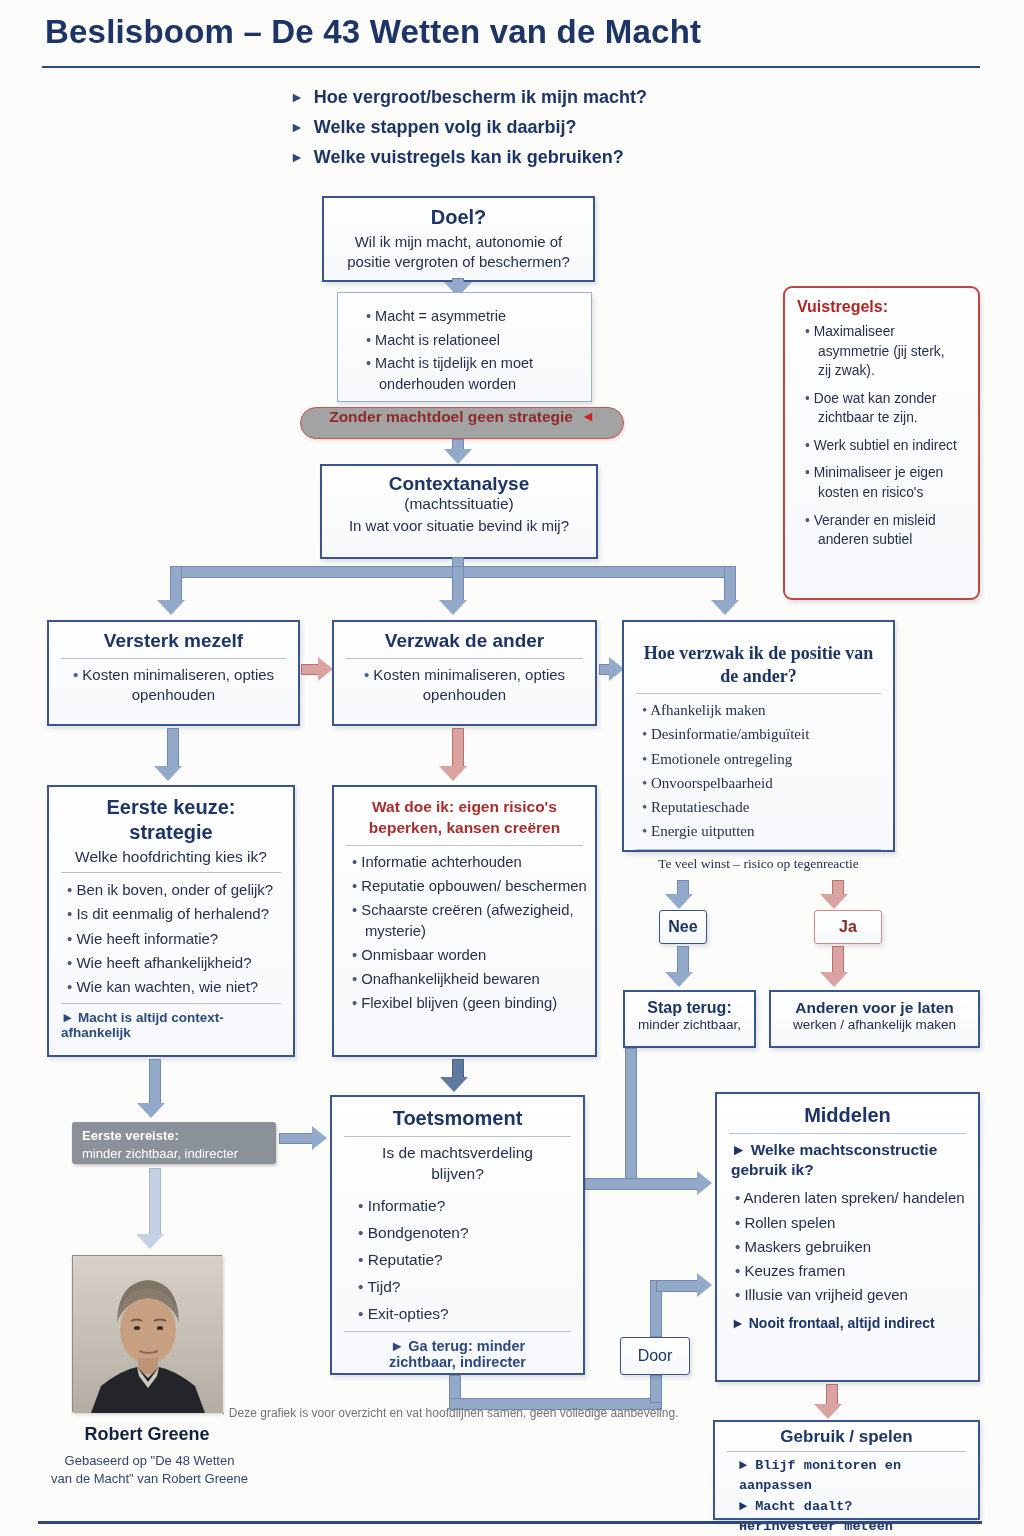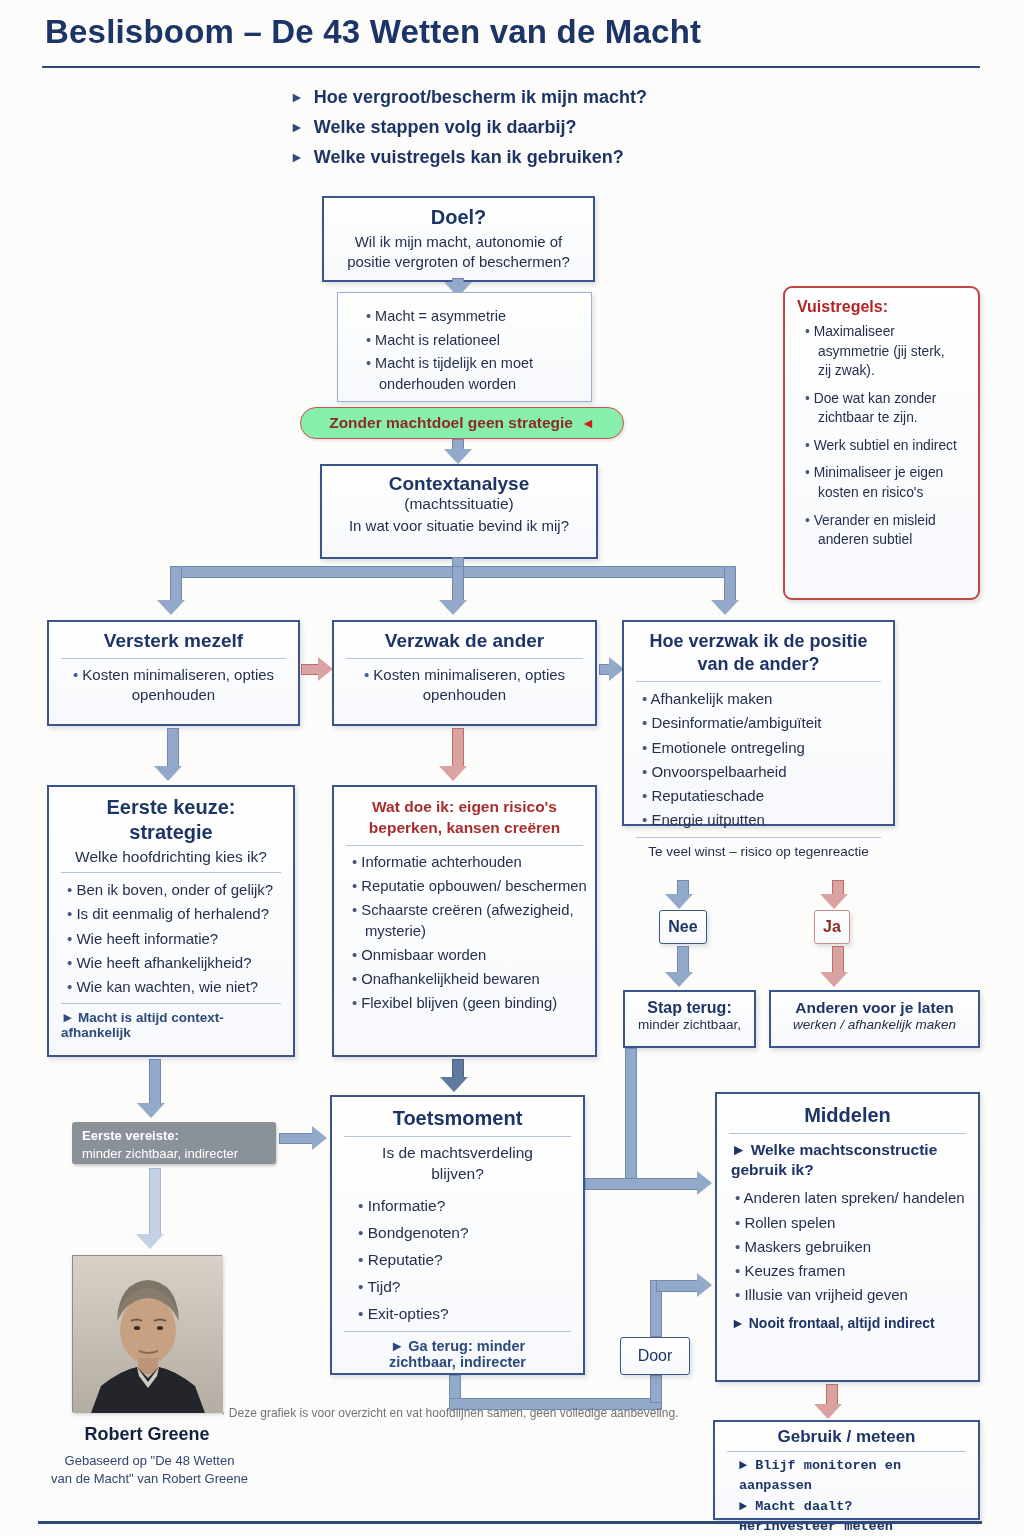--- a/index.html
+++ b/index.html
@@ -40,21 +40,21 @@
   
   .pg-title{position:absolute;left:45px;top:13px;font-size:33px;font-weight:bold;color:#1d3566;letter-spacing:.2px;}
   .title-rule{position:absolute;left:42px;top:66px;width:938px;height:2px;background:#2e4a7a;}
   .intro-row{display:flex;align-items:flex-start;margin-bottom:6px;}
   .tri-icon{color:#2e4a7a;font-size:14px;line-height:24px;margin-right:10px;}
   .tri-icon::before{content:"►";}
   .intro-txt{font-size:18px;font-weight:bold;color:#1d3566;line-height:24px;}
 
   
   .pill{position:absolute;left:300px;top:407px;width:322px;height:30px;border:1.5px solid #cc5252;
-        border-radius:16px;background:#86efac;display:flex;align-items:center;justify-content:center;
+        border-radius:16px;background:#a3a3a3;display:flex;align-items:flex-start;justify-content:center;
         box-shadow:1px 2px 3px rgba(120,40,40,.12);}
   .pill-txt{font-size:15.5px;font-weight:bold;color:#8e2a2a;}
   .left-arrow-icon{color:#cc2222;font-size:14px;margin-left:8px;}
   .left-arrow-icon::before{content:"◄";}
   .lr-icon{color:#c03030;font-size:11px;margin-left:6px;}
   .lr-icon::before{content:"◄►";}
 
   .grey-box{position:absolute;left:72px;top:1122px;width:204px;height:42px;background:#8b9199;border-radius:3px;
             color:#fff;font-size:13px;line-height:1.4;padding:5px 10px;box-sizing:border-box;
             box-shadow:1px 2px 3px rgba(0,0,0,.2);}
@@ -149,21 +149,21 @@
 
   <div class="bx" style="left:332px;top:620px;width:265px;height:106px;padding-top:8px;">
     <div class="bx-title" style="font-size:19px;">Verzwak de ander</div>
     <div class="rule"></div>
     <div class="cb" style="font-size:15px;line-height:1.35;padding:0 22px;">Kosten minimaliseren, opties openhouden</div>
   </div>
 
   <div class="sv" style="left:599px;top:664px;width:14px;height:11px;"></div>
   <div class="hd right" style="left:609px;top:657px;"></div>
 
-  <div class="bx" style="left:622px;top:620px;width:273px;height:206px;padding-top:8px;">
+  <div class="bx" style="left:622px;top:620px;width:273px;height:232px;padding-top:20px;font-family:Liberation Serif, serif;">
     <div class="bx-title" style="font-size:18px;line-height:1.25;padding:0 14px;">Hoe verzwak ik de positie van de ander?</div>
     <div class="rule"></div>
     <ul class="bl" style="font-size:15px;">
       <li>Afhankelijk maken</li>
       <li>Desinformatie/ambiguïteit</li>
       <li>Emotionele ontregeling</li>
       <li>Onvoorspelbaarheid</li>
       <li>Reputatieschade</li>
       <li>Energie uitputten</li>
     </ul>
@@ -205,36 +205,36 @@
   </div>
 
   <div class="sv" style="left:677px;top:880px;width:12px;height:16px;"></div>
   <div class="hd down" style="left:665px;top:894px;"></div>
   <div class="sv red" style="left:832px;top:880px;width:12px;height:16px;"></div>
   <div class="hd down red" style="left:820px;top:894px;"></div>
 
   <div class="bx" style="left:659px;top:910px;width:48px;height:34px;border-width:1.5px;display:flex;align-items:center;justify-content:center;border-radius:3px;">
     <span style="font-size:16px;font-weight:bold;">Nee</span>
   </div>
-  <div class="bx" style="left:814px;top:910px;width:36px;height:34px;border:1.5px solid #cf8a8a;display:flex;align-items:center;justify-content:center;border-radius:3px;">
+  <div class="bx" style="left:814px;top:910px;width:68px;height:34px;border:1.5px solid #cf8a8a;display:flex;align-items:center;justify-content:center;border-radius:3px;">
     <span style="font-size:16px;font-weight:bold;color:#8e2a2a;">Ja</span>
   </div>
 
   <div class="sv" style="left:677px;top:946px;width:12px;height:28px;"></div>
   <div class="hd down" style="left:665px;top:972px;"></div>
   <div class="sv red" style="left:832px;top:946px;width:12px;height:28px;"></div>
   <div class="hd down red" style="left:820px;top:972px;"></div>
 
   <div class="bx" style="left:623px;top:990px;width:133px;height:58px;padding-top:7px;">
     <div class="bx-title" style="font-size:16px;">Stap terug:</div>
     <div class="center" style="font-size:13.5px;color:#25304c;">minder zichtbaar,</div>
   </div>
   <div class="bx" style="left:769px;top:990px;width:211px;height:58px;padding-top:7px;">
     <div class="bx-title" style="font-size:15.5px;">Anderen voor je laten</div>
-    <div class="center" style="font-size:13.5px;color:#25304c;font-style:italic;">werken / afhankelijk maken</div>
+    <div class="center" style="font-size:13.5px;color:#25304c;">werken / afhankelijk maken</div>
   </div>
 
   <div class="sv" style="left:149px;top:1059px;width:12px;height:46px;"></div>
   <div class="hd down" style="left:137px;top:1103px;"></div>
 
   <div class="grey-box">
     <div style="font-weight:bold;">Eerste vereiste:</div>
     <div>minder zichtbaar, indirecter</div>
   </div>
 
@@ -316,21 +316,21 @@
   <div class="hd right" style="left:697px;top:1273px;"></div>
 
   <div class="bx" style="left:620px;top:1337px;width:70px;height:38px;border-width:1.5px;display:flex;align-items:center;justify-content:center;border-radius:3px;">
     <span style="font-size:16px;color:#1d3566;">Door</span>
   </div>
 
   <div class="sv red" style="left:826px;top:1384px;width:12px;height:22px;"></div>
   <div class="hd down red" style="left:814px;top:1404px;"></div>
 
   <div class="bx" style="left:713px;top:1420px;width:267px;height:100px;padding-top:5px;">
-    <div class="bx-title" style="font-size:17px;">Gebruik / meteen</div>
+    <div class="bx-title" style="font-size:17px;">Gebruik / spelen</div>
     <div class="rule" style="margin:4px 12px;"></div>
     <div class="small-nav" style="padding:0 24px;line-height:1.5;font-weight:bold;color:#1d3566;font-family:Liberation Mono, monospace;">
       <div>► Blijf monitoren en aanpassen</div>
       <div>► Macht daalt? Herinvesteer meteen</div>
       <div>
         <span>► Meeveren: geven/terugsnijden</span>
         <span class="lr-icon"></span>
       </div>
     </div>
   </div>

